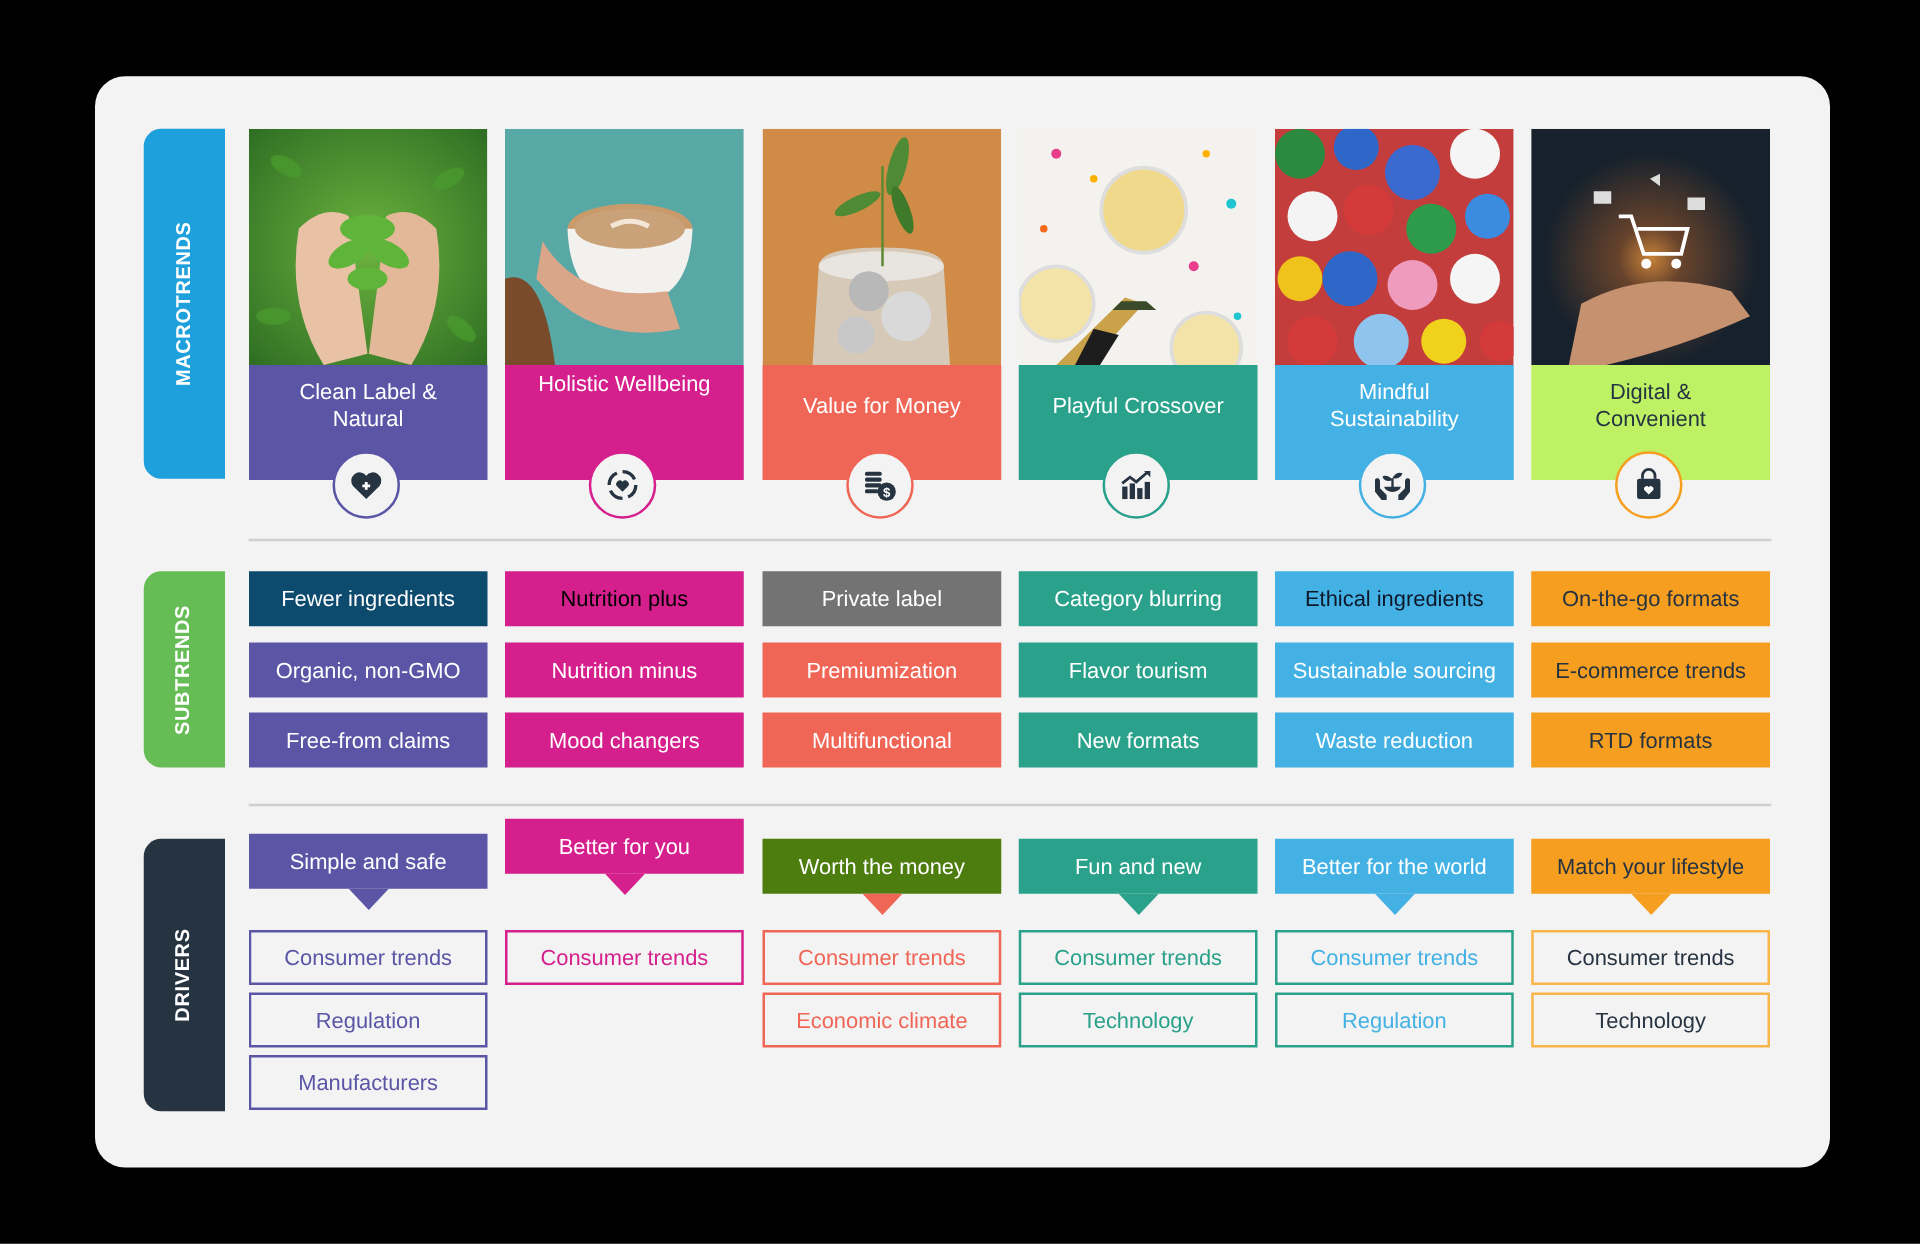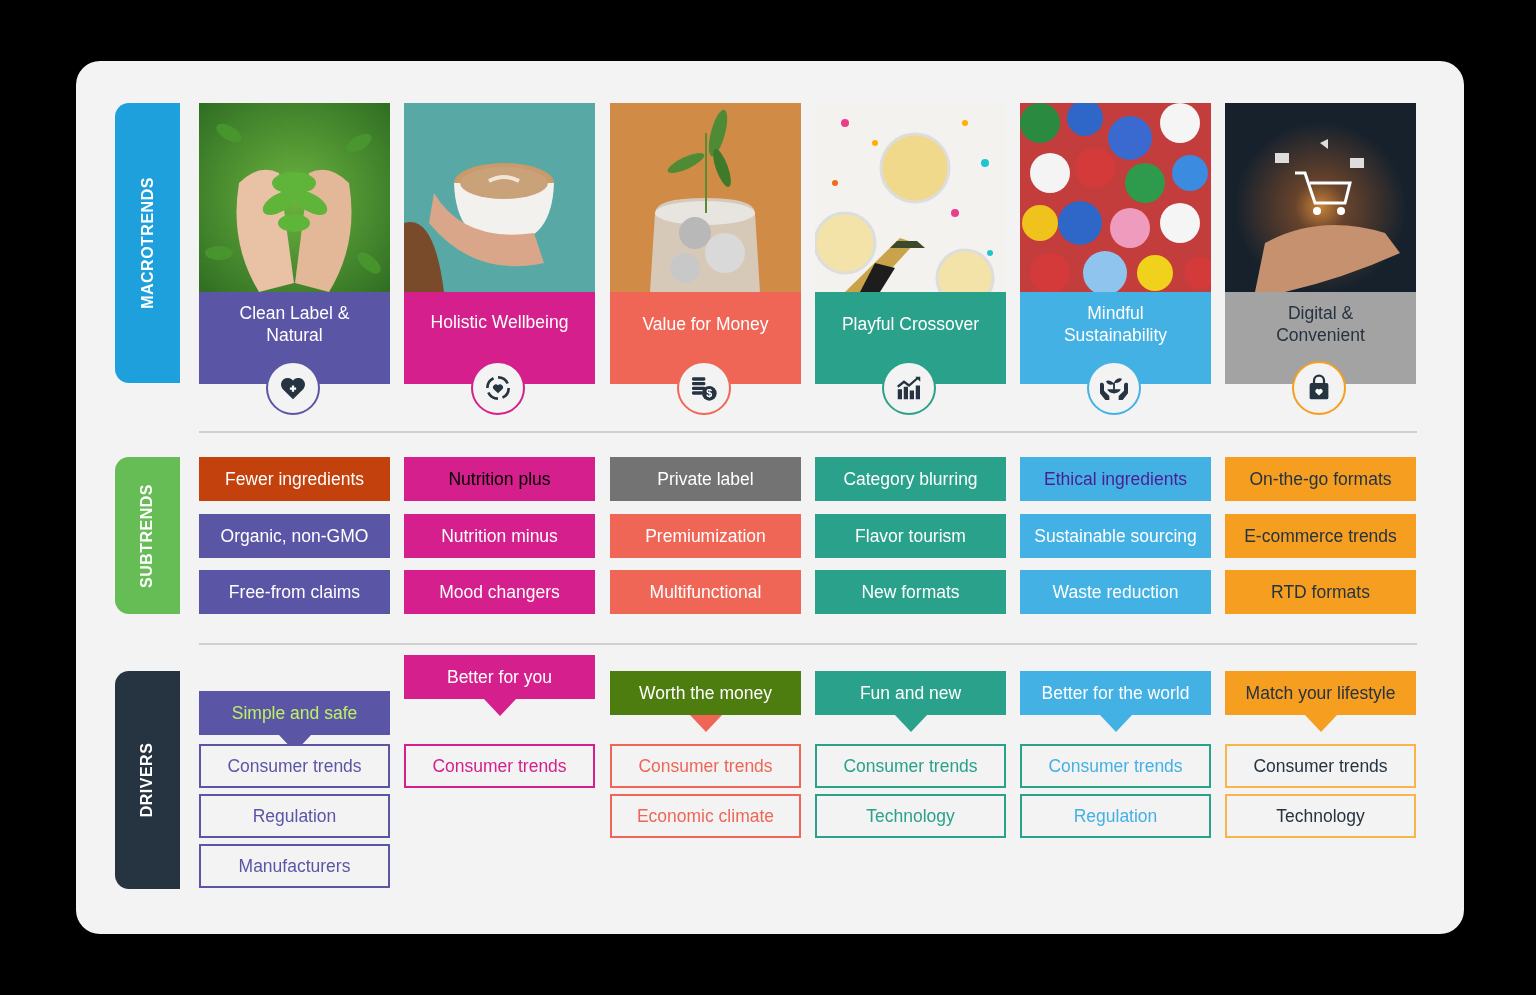--- a/index.html
+++ b/index.html
@@ -66,42 +66,42 @@
       </div>
       <div class="macro" style="background:#5b55a6">
         <span style="color:#ffffff">Clean Label &amp;<br>Natural</span>
       </div>
       <div class="badge" style="border-color:#5b55a6">
         <svg width="30" height="30" viewBox="0 0 24 24">
           <path d="M12 21 3.5 12.6A5 5 0 0 1 12 6a5 5 0 0 1 8.5 6.6Z" fill="#263340"></path>
           <path d="M12 10v5M9.5 12.5h5" stroke="#fff" stroke-width="1.8"></path>
         </svg>
       </div>
-      <div class="sub" style="top:354px;background:#c2410c;color:#ffffff">Fewer ingredients</div>
+      <div class="sub" style="top:354px;background:#0c4a6e;color:#ffffff">Fewer ingredients</div>
       <div class="sub" style="top:411px;background:#5b55a6;color:#ffffff">Organic, non-GMO</div>
       <div class="sub" style="top:467px;background:#5b55a6;color:#ffffff">Free-from claims</div>
-      <div class="drv-head" style="top:588px;background:#5b55a6;color:#bef264;--c:#5b55a6">Simple and safe</div>
+      <div class="drv-head" style="top:564px;background:#5b55a6;color:#ffffff;--c:#5b55a6">Simple and safe</div>
       <div class="drv" style="top:641px;border-color:#5b55a6;color:#5b55a6">Consumer trends</div>
       <div class="drv" style="top:691px;border-color:#5b55a6;color:#5b55a6">Regulation</div>
       <div class="drv" style="top:741px;border-color:#5b55a6;color:#5b55a6">Manufacturers</div>
     </div>
     <div class="col" style="left: 404px; top: 103px;">
       <div class="photo">
         <svg width="191" height="189">
           <rect width="191" height="189" fill="#4f9c9a"></rect>
           <rect x="0" y="0" width="191" height="189" fill="#5fb0ad" opacity=".6"></rect>
           <path d="M0 120 Q30 110 40 189 L0 189Z" fill="#7a4b2a"></path>
           <ellipse cx="100" cy="80" rx="50" ry="20" fill="#c99a6a"></ellipse>
           <path d="M50 80 Q52 140 100 140 Q148 140 150 80Z" fill="#f3f1ee"></path>
           <ellipse cx="100" cy="80" rx="44" ry="16" fill="#caa27a"></ellipse>
           <path d="M85 78 q15 -8 30 0" stroke="#f3e6d6" stroke-width="4" fill="none"></path>
           <path d="M30 90 Q60 140 130 130 L140 160 Q70 175 25 120Z" fill="#d9a68a"></path>
         </svg>
       </div>
-      <div class="macro" style="background: rgb(212, 31, 140); padding-top: 19px;">
+      <div class="macro" style="background: rgb(212, 31, 140); padding-top: 4px;">
         <span style="color:#ffffff">Holistic Wellbeing</span>
       </div>
       <div class="badge" style="border-color:#d41f8c">
         <svg width="32" height="32" viewBox="0 0 24 24">
           <circle cx="12" cy="12" r="8" fill="none" stroke="#263340" stroke-width="2" stroke-dasharray="9 3.5"></circle>
           <path d="M12 16l-3.2-3.1A2 2 0 0 1 12 10a2 2 0 0 1 3.2 2.9Z" fill="#263340"></path>
         </svg>
       </div>
       <div class="sub" style="top:354px;background:#d41f8c;color:#000000">Nutrition plus</div>
       <div class="sub" style="top:411px;background:#d41f8c;color:#ffffff">Nutrition minus</div>
@@ -221,21 +221,21 @@
         <svg width="32" height="32" viewBox="0 0 24 24">
           <g fill="#263340">
             <path d="M3 8c1 0 1.5 1 1.5 2v4l4 4v3h-3l-4-5V9c0-.6.7-1 1.5-1z"></path>
             <path d="M21 8c-1 0-1.5 1-1.5 2v4l-4 4v3h3l4-5V9c0-.6-.7-1-1.5-1z"></path>
             <path d="M12 9c-2-3-5-3-6-2 1 3 4 3 6 2zM12 8c1-3 4-4 6-3-1 3-4 3.5-6 3z"></path>
             <path d="M11.3 8h1.4v8h-1.4z"></path>
             <path d="M7 13c1 4 9 4 10 0z"></path>
           </g>
         </svg>
       </div>
-      <div class="sub" style="top:354px;background:#43b1e4;color:#4c1d95">Ethical ingredients</div>
+      <div class="sub" style="top:354px;background:#43b1e4;color:#0f172a">Ethical ingredients</div>
       <div class="sub" style="top:411px;background:#43b1e4;color:#ffffff">Sustainable sourcing</div>
       <div class="sub" style="top:467px;background:#43b1e4;color:#ffffff">Waste reduction</div>
       <div class="drv-head" style="top:568px;background:#43b1e4;color:#ffffff;--c:#43b1e4">Better for the world</div>
       <div class="drv" style="top:641px;border-color:#2aa18a;color:#43b1e4">Consumer trends</div>
       <div class="drv" style="top:691px;border-color:#2aa18a;color:#43b1e4">Regulation</div>
     </div>
     <div class="col" style="left: 1225px; top: 103px;">
       <div class="photo">
         <svg width="191" height="189">
           <defs>
@@ -251,21 +251,21 @@
           <g stroke="#fff" stroke-width="3" fill="none">
             <path d="M70 70 L80 70 L90 100 L120 100 L125 80 L85 80"></path>
           </g>
           <circle cx="92" cy="108" r="4" fill="#fff"></circle>
           <circle cx="116" cy="108" r="4" fill="#fff"></circle>
           <rect x="50" y="50" width="14" height="10" fill="#ddd"></rect>
           <rect x="125" y="55" width="14" height="10" fill="#ddd"></rect>
           <path d="M95 40 l8 -4 v10 z" fill="#ddd"></path>
         </svg>
       </div>
-      <div class="macro" style="background:#a3a3a3">
+      <div class="macro" style="background:#bef264">
         <span style="color:#263340">Digital &amp;<br>Convenient</span>
       </div>
       <div class="badge" style="border-color:#f59e1f">
         <svg width="30" height="30" viewBox="0 0 24 24">
           <path d="M8 8V6a4 4 0 0 1 8 0v2" fill="none" stroke="#263340" stroke-width="1.8"></path>
           <rect x="4.5" y="8" width="15" height="13" rx="1.5" fill="#263340"></rect>
           <path d="M12 18l-2.6-2.5A1.6 1.6 0 0 1 12 13.4a1.6 1.6 0 0 1 2.6 2.1Z" fill="#fff"></path>
         </svg>
       </div>
       <div class="sub" style="top:354px;background:#f59e1f;color:#263340">On-the-go formats</div>

